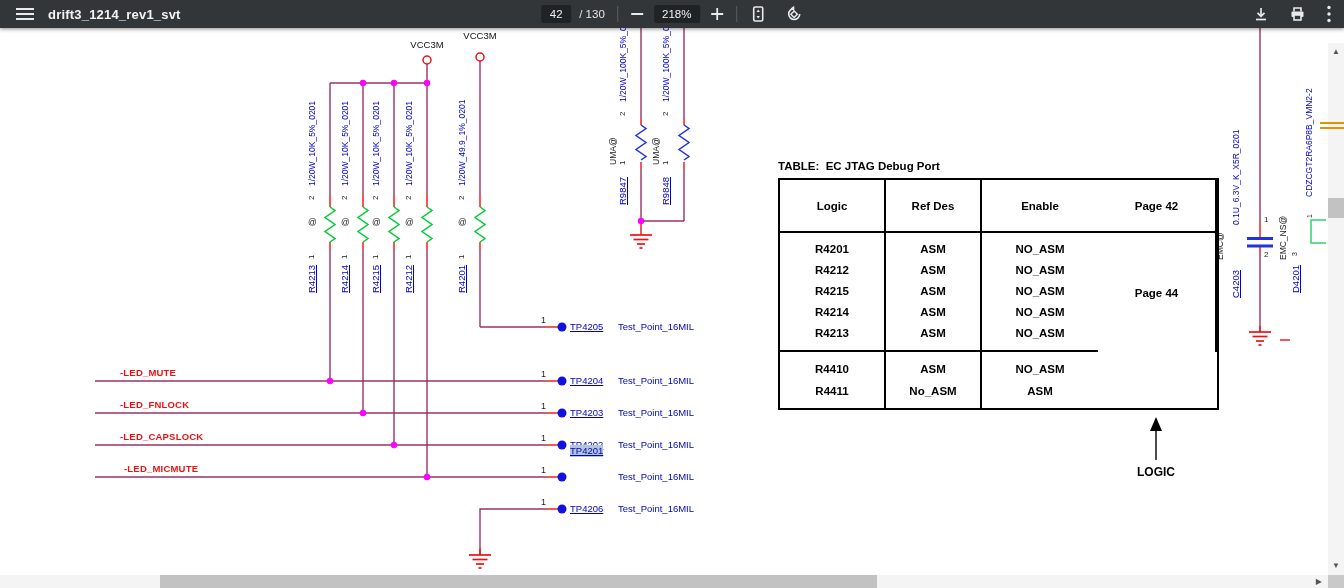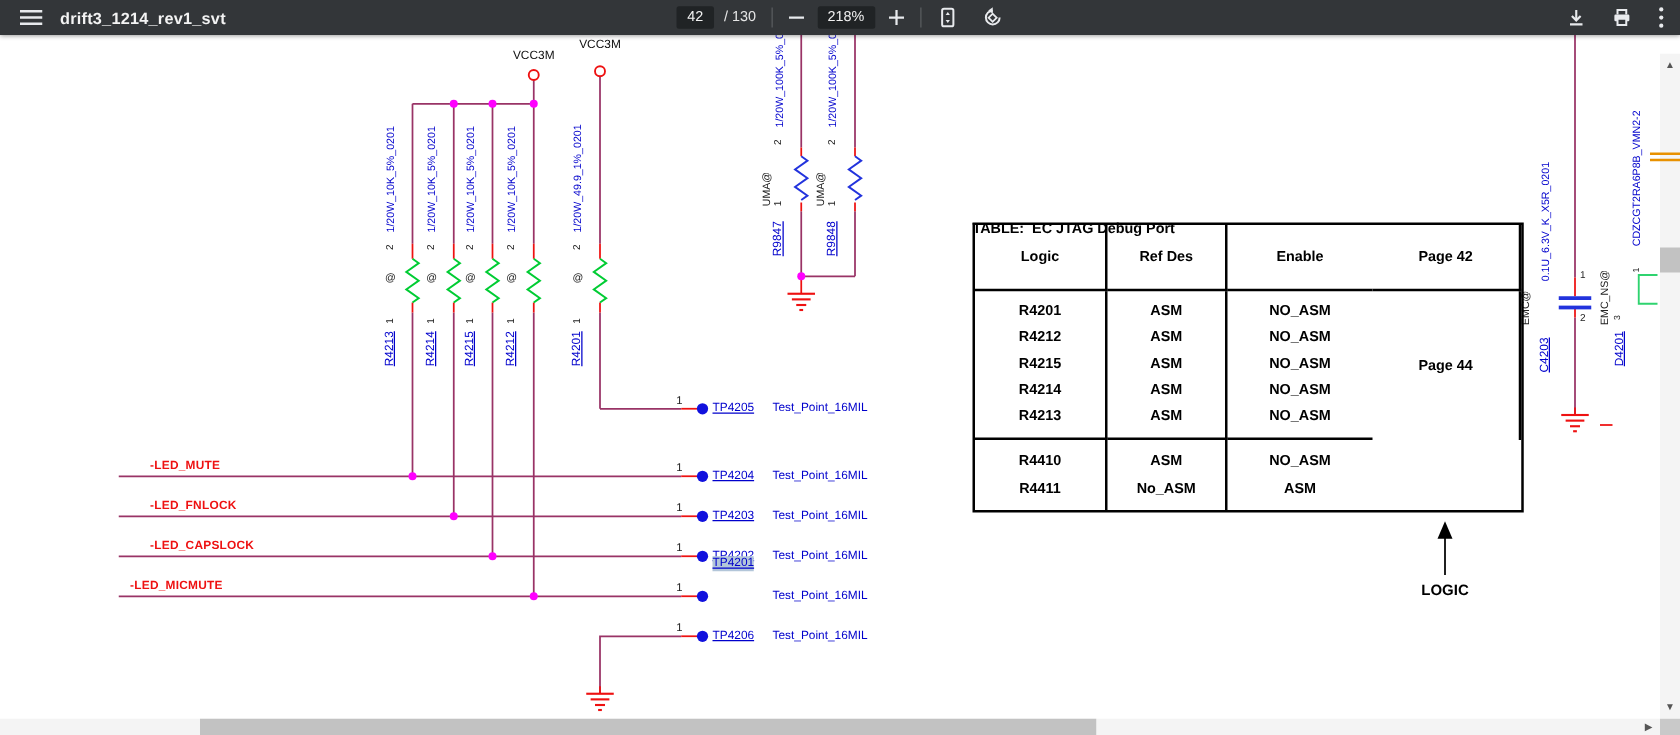--- a/index.html
+++ b/index.html
@@ -36,21 +36,21 @@
   .pin { font-size:8px; color:#222; }
   .tiny { font-size:7px; color:#222; }
   .ann { font-size:8.5px; color:#222; }
   .tp-pin { font-size:9px; color:#222; width:12px; text-align:right; }
   .tp-ref { font-size:9.5px; }
   .tp-type { font-size:9.5px; }
   .hl { background:#b3c6d9; }
   .vcc { font-size:9.5px; color:#111; width:48px; text-align:center; }
 
   
-  .t-title { position:absolute; left:778px; top:149px; font-size:11.5px; font-weight:bold; color:#000; white-space:pre; z-index:2; }
+  .t-title { position:absolute; left:778px; top:132px; font-size:11.5px; font-weight:bold; color:#000; white-space:pre; z-index:2; }
   .t-grid { position:absolute; left:778px; top:150px; width:441px; height:232px; border:2px solid #000;
             display:grid; grid-template-columns:106px 96px 116px 119px; grid-template-rows:53px 119px 56px; z-index:2; }
   .t-cell { border-right:2px solid #000; border-bottom:2px solid #000; display:flex; align-items:center;
             justify-content:center; font-size:11.5px; font-weight:bold; color:#000; }
   .t-cell.last-col { border-right:none; }
   .t-cell.last-row { border-bottom:none; }
   .t-sub { flex-direction:column; justify-content:space-around; align-items:center; padding:6px 0; }
   .t-sub div { line-height:13px; }
 
   .logic-lbl { position:absolute; left:1125px; top:437px; width:62px; text-align:center;
@@ -318,21 +318,21 @@
 
     <div class="vlabel blue" style="left:672px; top:62px;">1/20W_100K_5%_0201</div>
     <div class="vlabel pin" style="left:672px; top:76px;">2</div>
     <div class="vlabel pin" style="left:672px; top:125px;">1</div>
     <div class="vlabel blue ref u" style="left:672px; top:165px;">R9848</div>
     <div class="vlabel ann" style="left:662px; top:125px;">UMA@</div>
 
     <div class="lbl net" style="left:120px; top:339px;">-LED_MUTE</div>
     <div class="lbl net" style="left:120px; top:371px;">-LED_FNLOCK</div>
     <div class="lbl net" style="left:120px; top:403px;">-LED_CAPSLOCK</div>
-    <div class="lbl net" style="left:104px; top:435px;">-LED_MICMUTE</div>
+    <div class="lbl net" style="left:124px; top:435px;">-LED_MICMUTE</div>
 
     <div class="lbl tp-pin" style="left:534px; top:286px;">1</div>
     <div class="lbl tp-ref blue u" style="left:570px; top:293px;">TP4205</div>
     <div class="lbl tp-type blue" style="left:618px; top:293px;">Test_Point_16MIL</div>
 
     <div class="lbl tp-pin" style="left:534px; top:340px;">1</div>
     <div class="lbl tp-ref blue u" style="left:570px; top:347px;">TP4204</div>
     <div class="lbl tp-type blue" style="left:618px; top:347px;">Test_Point_16MIL</div>
 
     <div class="lbl tp-pin" style="left:534px; top:372px;">1</div>

